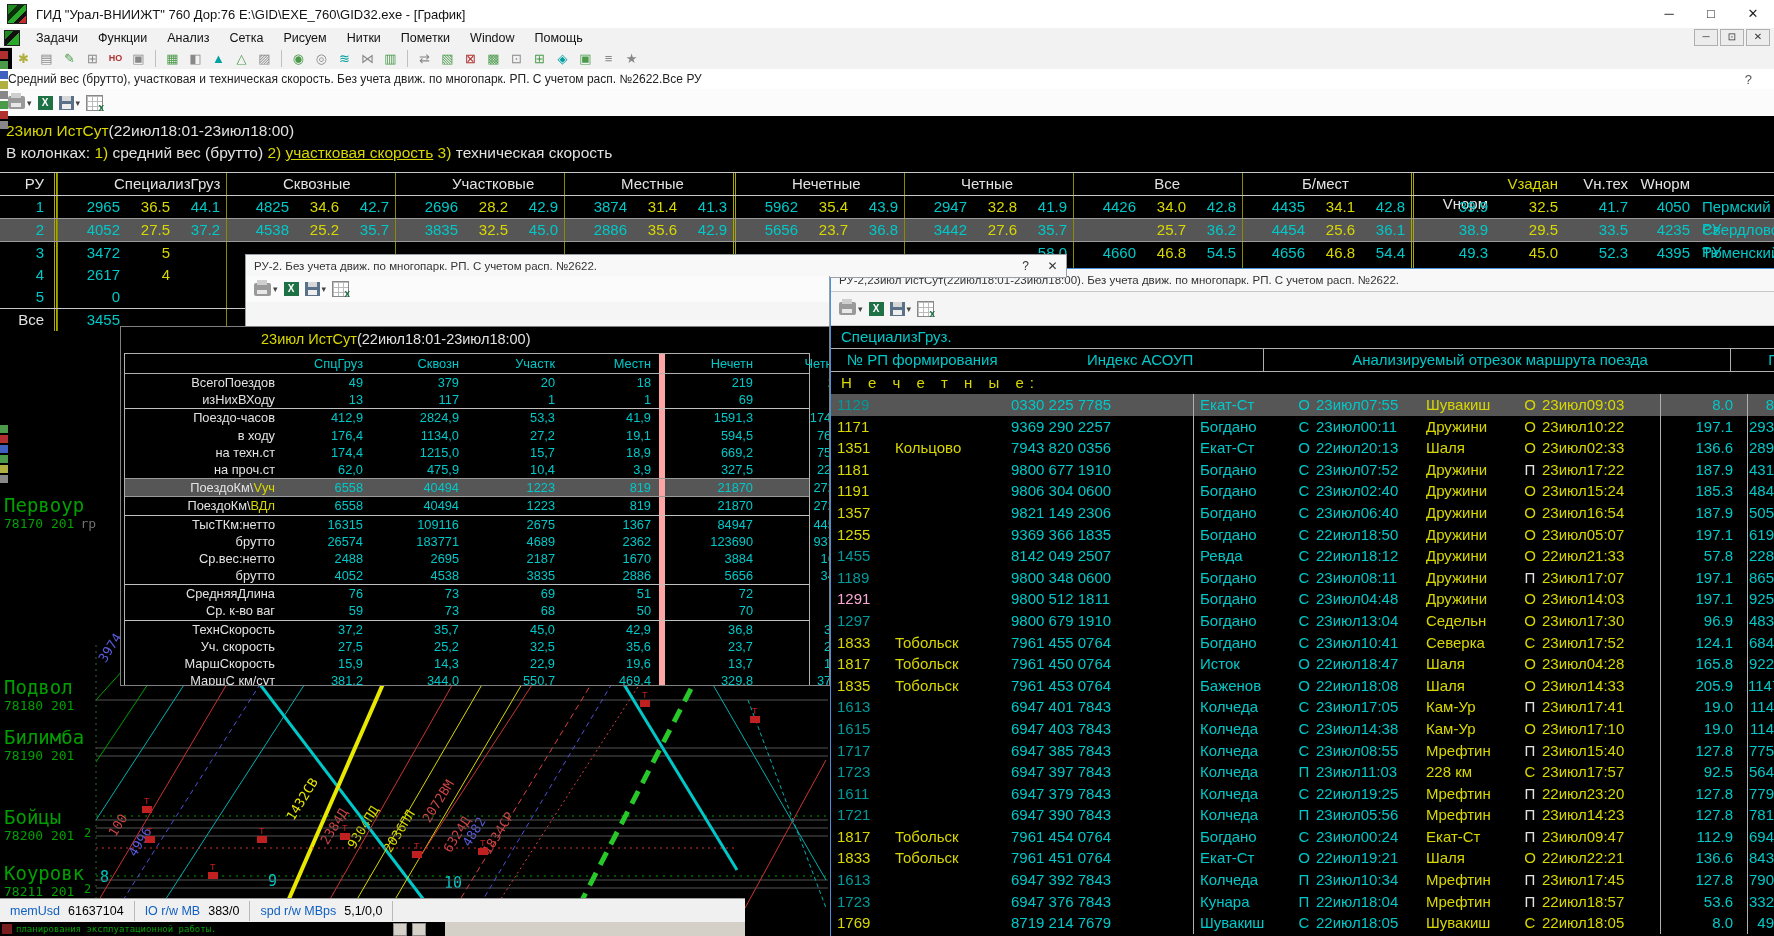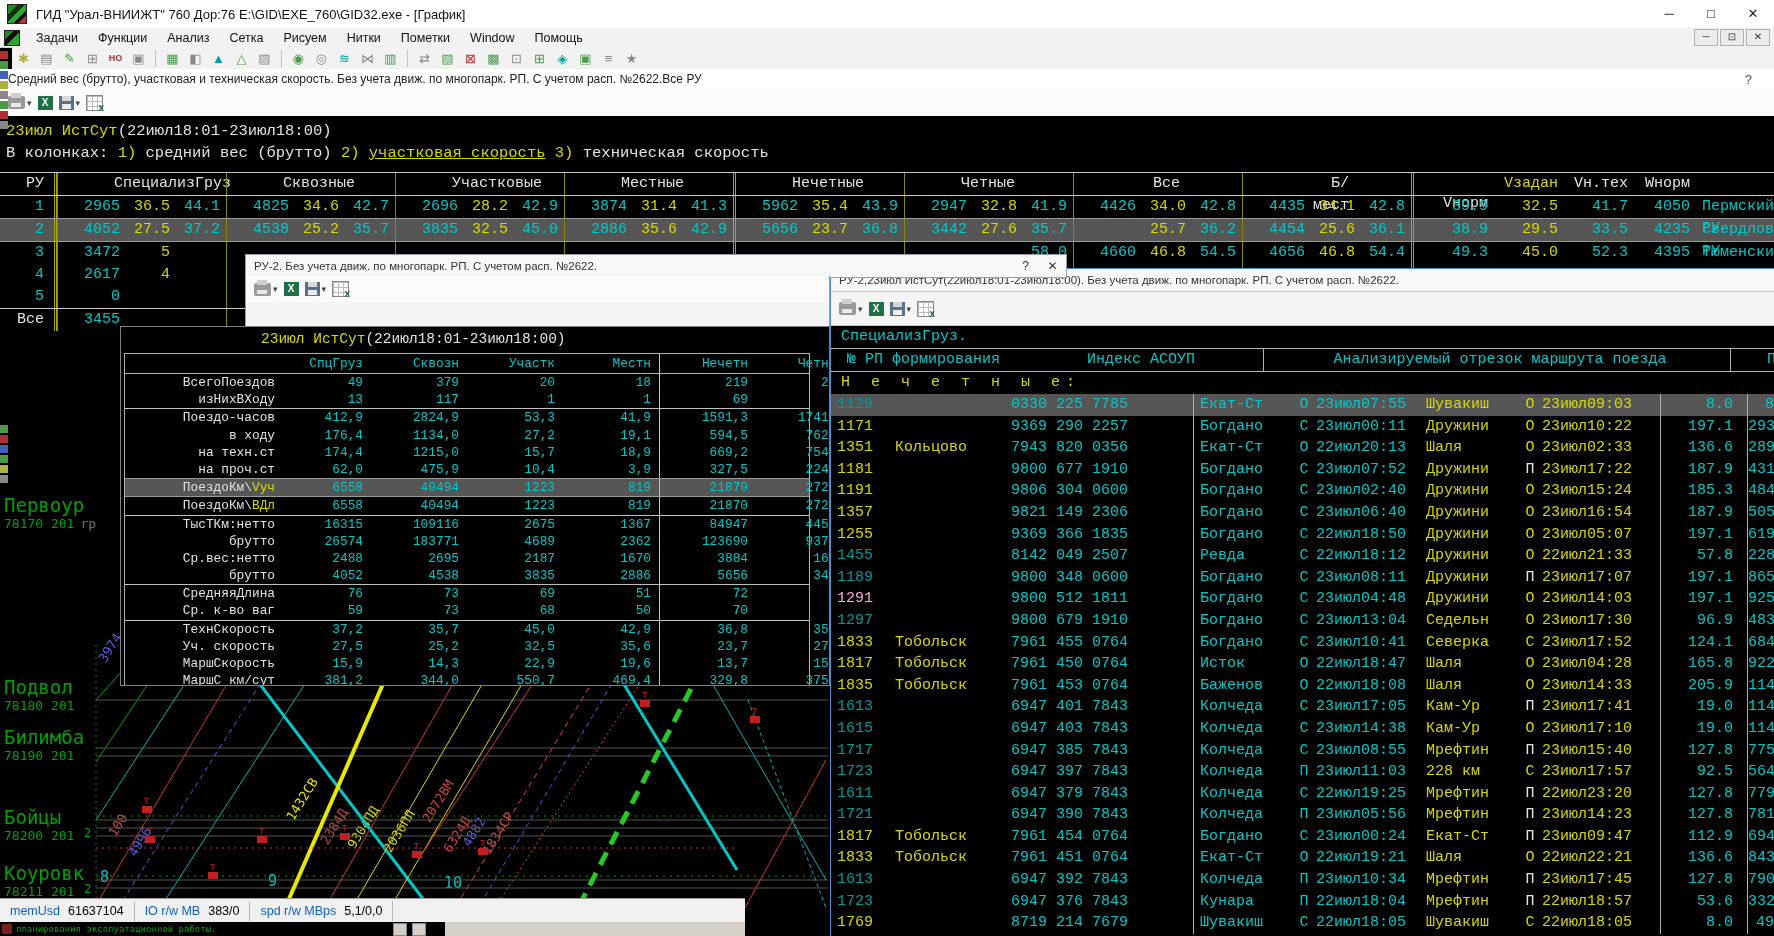--- a/index.html
+++ b/index.html
@@ -40,21 +40,21 @@
     text-align:center;line-height:14px;}
   .i-save{width:15px;height:14px;background:#5a718a;position:relative;}
   .i-save:before{content:"";position:absolute;left:3px;top:0;width:9px;height:5px;background:#d8d8d8;}
   .i-save:after{content:"";position:absolute;left:3px;bottom:1px;width:9px;height:5px;background:#eee;}
   .i-tablex{width:15px;height:14px;background:#fff;border:1px solid #888;position:relative;
     background-image:linear-gradient(#bbb 1px,transparent 1px),linear-gradient(90deg,#bbb 1px,transparent 1px);
     background-size:5px 5px;}
   .i-tablex:after{content:"x";position:absolute;right:-2px;bottom:-3px;color:#1e7145;font-weight:bold;font-size:10px;}
   .dd{font-size:9px;color:#444;margin-left:2px;}
   
-  .term{font-family:Liberation Mono, monospace;}
+  .term{font-family:Liberation Sans, sans-serif;}
   #content{position:absolute;left:0;top:116px;width:1774px;height:820px;background:#000;}
   .c-cyan{color:#00c8c8;} .c-yel{color:#d8d800;} .c-wht{color:#e2e2e2;}
   .info-line{position:absolute;left:6px;height:22px;line-height:22px;font-size:15.5px;}
   .u{text-decoration:underline;}
   
   #main-table{position:absolute;left:0;top:56px;width:1774px;}
   .mt-row{display:flex;height:22px;line-height:22px;font-size:15px;}
   .mt-head{border-top:1px solid #c8c8c8;border-bottom:1px solid #c8c8c8;color:#e2e2e2;}
   .mt-ru{width:44px;text-align:right;padding-right:10px;border-right:3px double #a8a800;flex:none;}
   .mt-g{width:162px;flex:none;border-left:1px solid #8a8a00;display:flex;justify-content:flex-end;padding-right:6px;}
@@ -84,21 +84,21 @@
     border-left:1px solid #98a0a8;border-right:1px solid #98a0a8;z-index:30;}
   .lw-toolbar .doc-toolbar{height:26px;}
   #left-content{position:absolute;left:120px;top:326px;width:708px;height:358px;background:#000;
     border:1px solid #808080;z-index:30;overflow:hidden;}
   .lw-heading{height:24px;line-height:24px;font-size:14.5px;padding-left:140px;}
   #left-table{margin:2px 0 0 3px;width:684px;border:1px solid #b0b0b0;}
   .lt-row{display:flex;height:17.2px;line-height:17.2px;font-size:12.8px;}
   .lt-head{border-bottom:1px solid #b0b0b0;height:19px;line-height:19px;}
   .lt-label{width:150px;flex:none;text-align:right;color:#e2e2e2;}
   .lt-v{width:88px;flex:none;text-align:right;padding-right:8px;color:#00c8c8;}
-  .lt-v.ysep{border-left:1px solid #fca5a5;}
+  .lt-v.ysep{border-left:6px solid #fca5a5;}
   .lt-top{border-top:1px solid #c0c0c0;}
   .lt-sel{background:#565656;border-top:1px solid #9a9a9a;border-bottom:1px solid #9a9a9a;}
   
   #right-popup{position:absolute;left:830px;top:268px;width:943px;height:668px;z-index:20;
     border:1px solid #4a90d9;background:#000;display:flex;flex-direction:column;overflow:hidden;}
   .rw-titlebar{height:22px;background:#f8f8f8;border-bottom:1px solid #c8c8c8;display:flex;align-items:center;flex:none;}
   .rw-title{font-size:11.5px;color:#333;margin-left:8px;}
   .rw-toolbar{height:33px;background:#f5f5f5;border-bottom:1px solid #c8c8c8;display:flex;align-items:center;flex:none;}
   #right-content{flex:1;background:#000;overflow:hidden;}
   .rw-heading{height:22px;line-height:22px;font-size:15px;padding-left:10px;}

